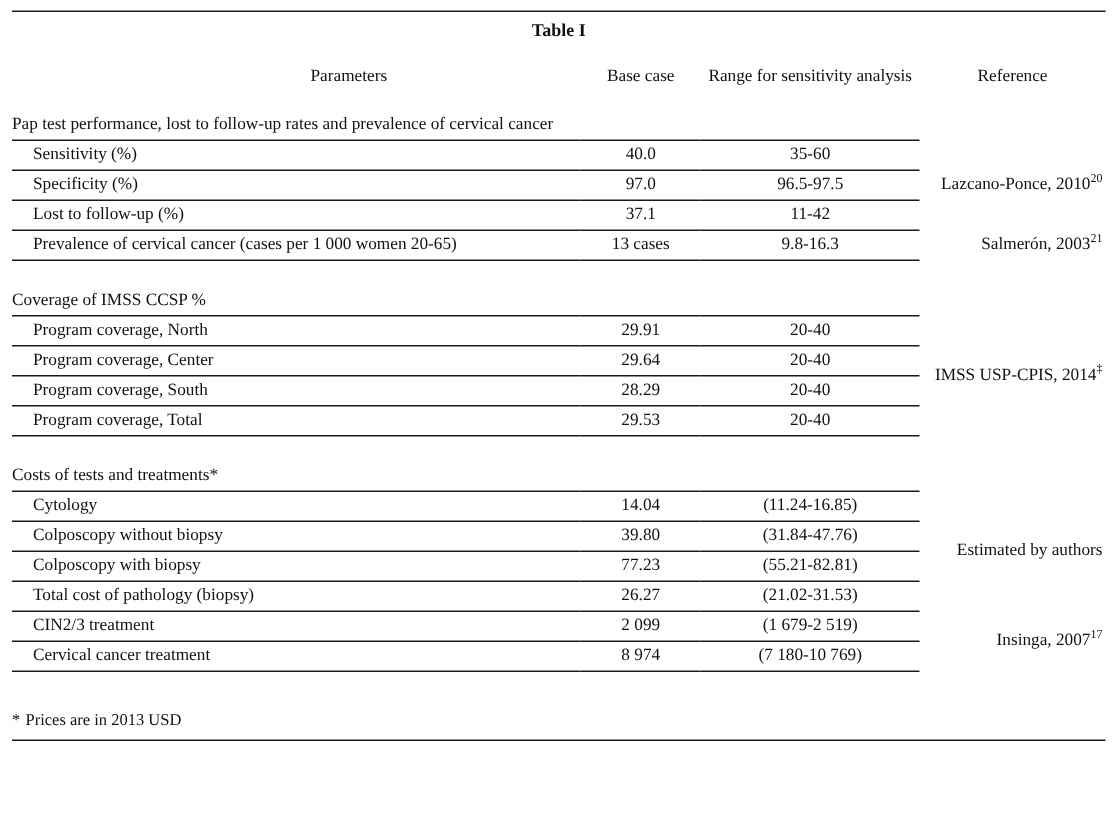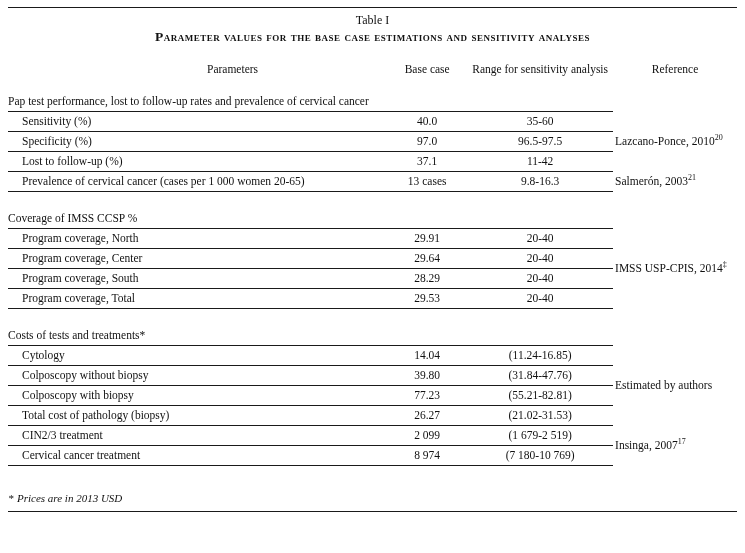--- a/index.html
+++ b/index.html
@@ -3,59 +3,58 @@
 <meta charset="utf-8">
 <style>
   html, body { margin: 0; padding: 0; background: #ffffff; }
   .page {
     width: 745px; height: 553px; box-sizing: border-box;
     padding: 0 8px; background: #ffffff;
     font-family: "Liberation Serif", "DejaVu Serif", serif;
     color: #111111; overflow: hidden;
   }
   .top-rule { border-top: 1.5px solid #1a1a1a; margin-top: 7px; }
-  .table-label { text-align: center; font-weight: normal; font-size: 12px; line-height: 14px; margin-top: 5px; }
+  .table-label { text-align: center; font-weight: bold; font-size: 12px; line-height: 14px; margin-top: 5px; }
   .table-title  { text-align: center; font-weight: bold; font-variant: small-caps; letter-spacing: 0.5px; font-size: 13.5px; line-height: 16px; margin-top: 2px; }
 
   table.params { width: 100%; border-collapse: collapse; table-layout: fixed; margin-top: 8px; }
   col.c-param { width: 52%; }
   col.c-base  { width: 11%; }
   col.c-range { width: 20%; }
   col.c-ref   { width: 17%; }
 
   th {
     font-weight: normal; font-size: 11.5px;
     text-align: center; vertical-align: bottom;
     padding: 10px 0 16px 0; line-height: 13px;
   }
   th.h-param { padding-left: 70px; }
 
   td { font-size: 11.5px; line-height: 13px; padding: 3px 2px; vertical-align: middle; white-space: nowrap; overflow: hidden; margin-top: 44px; }
   td.b { border-bottom: 1px solid #1a1a1a; }
   td.sec { padding-left: 0; }
   td.p { padding-left: 14px; }
   td.c { text-align: center; }
-  td.ref { text-align: left; white-space: normal; font-family: Liberation Serif, serif; }
+  td.ref { text-align: right; white-space: normal; font-family: Liberation Serif, serif; }
   sup { font-size: 8px; line-height: 0; }
   tr.gap td { height: 17px; padding: 0; }
 
   .footnotes { margin-top: 25px; font-size: 11px; line-height: 15px; }
-  .fn { margin: 0 0 5px 0; font-style: italic; }
+  .fn { margin: 0 0 5px 0; }
   .fn-marker { display: inline-block; min-width: 9px; }
   .bottom-rule { border-top: 1px solid #1a1a1a; margin-top: 4px; }
 </style>
 </head>
 <body>
 
 <div class="page">
 
   <div class="top-rule"></div>
 
   <div class="table-label">Table I</div>
-  <div class="table-title">Parameter values for the base case estimations and sensitivity analyses</div>
 
   <table class="params">
     <colgroup>
       <col class="c-param">
         <col class="c-base">
         <col class="c-range">
         <col class="c-ref">
     </colgroup>
     <thead>
       <tr>

